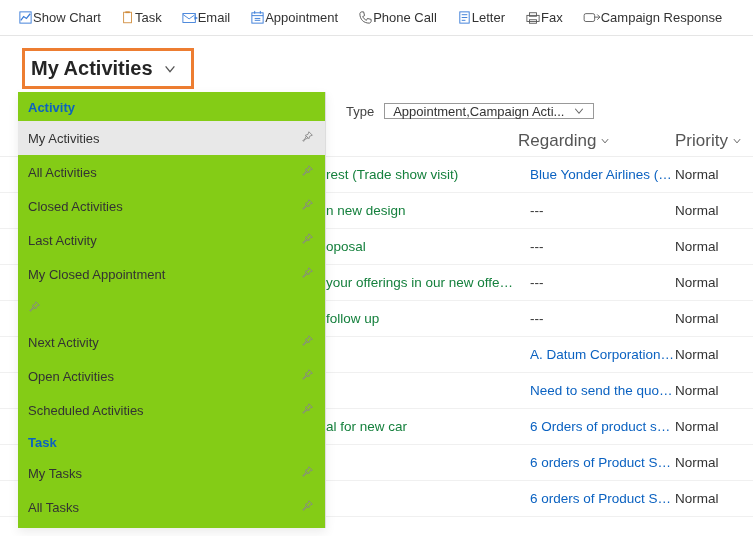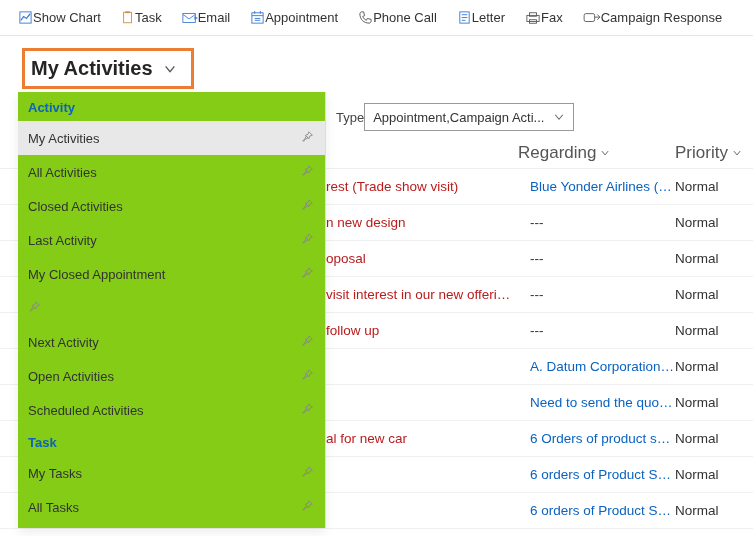--- a/index.html
+++ b/index.html
@@ -45,30 +45,30 @@
     font-weight: 600;
     color: #252525;
     cursor: pointer;
   }
   .view-selector .title { padding-left: 6px; }
   .chev { width: 14px; height: 14px; }
   .filter-row {
     display: flex;
     align-items: center;
     padding: 14px 16px 6px 16px;
-    gap: 0;
+    gap: 10px;
     text-align: center;
   }
   .filter-label { color: #444; }
   .select-box {
     display: flex;
     align-items: center;
     justify-content: space-between;
     border: 1px solid #999;
-    height: 28px;
+    height: 16px;
     padding: 0 8px;
     width: 210px;
     color: #333;
     cursor: pointer;
   }
   .filter-left-pad { width: 320px; flex: none; }
   .hdr-row {
     display: flex;
     align-items: center;
     height: 32px;
@@ -89,21 +89,21 @@
     display: flex;
     align-items: center;
     height: 36px;
     border-bottom: 1px solid #f0f0f0;
     padding-right: 8px;
     font-size: 13.5px;
   }
   .row .left-pad { width: 326px; flex:none; }
   .row .subject {
     flex: 1;
-    color: #b91c1c;
+    color: #15803d;
     white-space: nowrap;
     overflow: hidden;
     text-overflow: ellipsis;
     cursor: pointer;
     padding-right: 16px;
   }
   .row .regarding {
     width: 145px;
     flex: none;
     color: #0b62c1;
@@ -279,21 +279,21 @@
       <div class="priority">Normal</div>
     </div>
     <div class="row">
       <div class="left-pad"></div>
       <div class="subject">oposal</div>
       <div class="regarding dash">---</div>
       <div class="priority">Normal</div>
     </div>
     <div class="row">
       <div class="left-pad"></div>
-      <div class="subject">visit interest in our new offerings</div>
+      <div class="subject">your offerings in our new offerings</div>
       <div class="regarding dash">---</div>
       <div class="priority">Normal</div>
     </div>
     <div class="row">
       <div class="left-pad"></div>
       <div class="subject">follow up</div>
       <div class="regarding dash">---</div>
       <div class="priority">Normal</div>
     </div>
     <div class="row">

